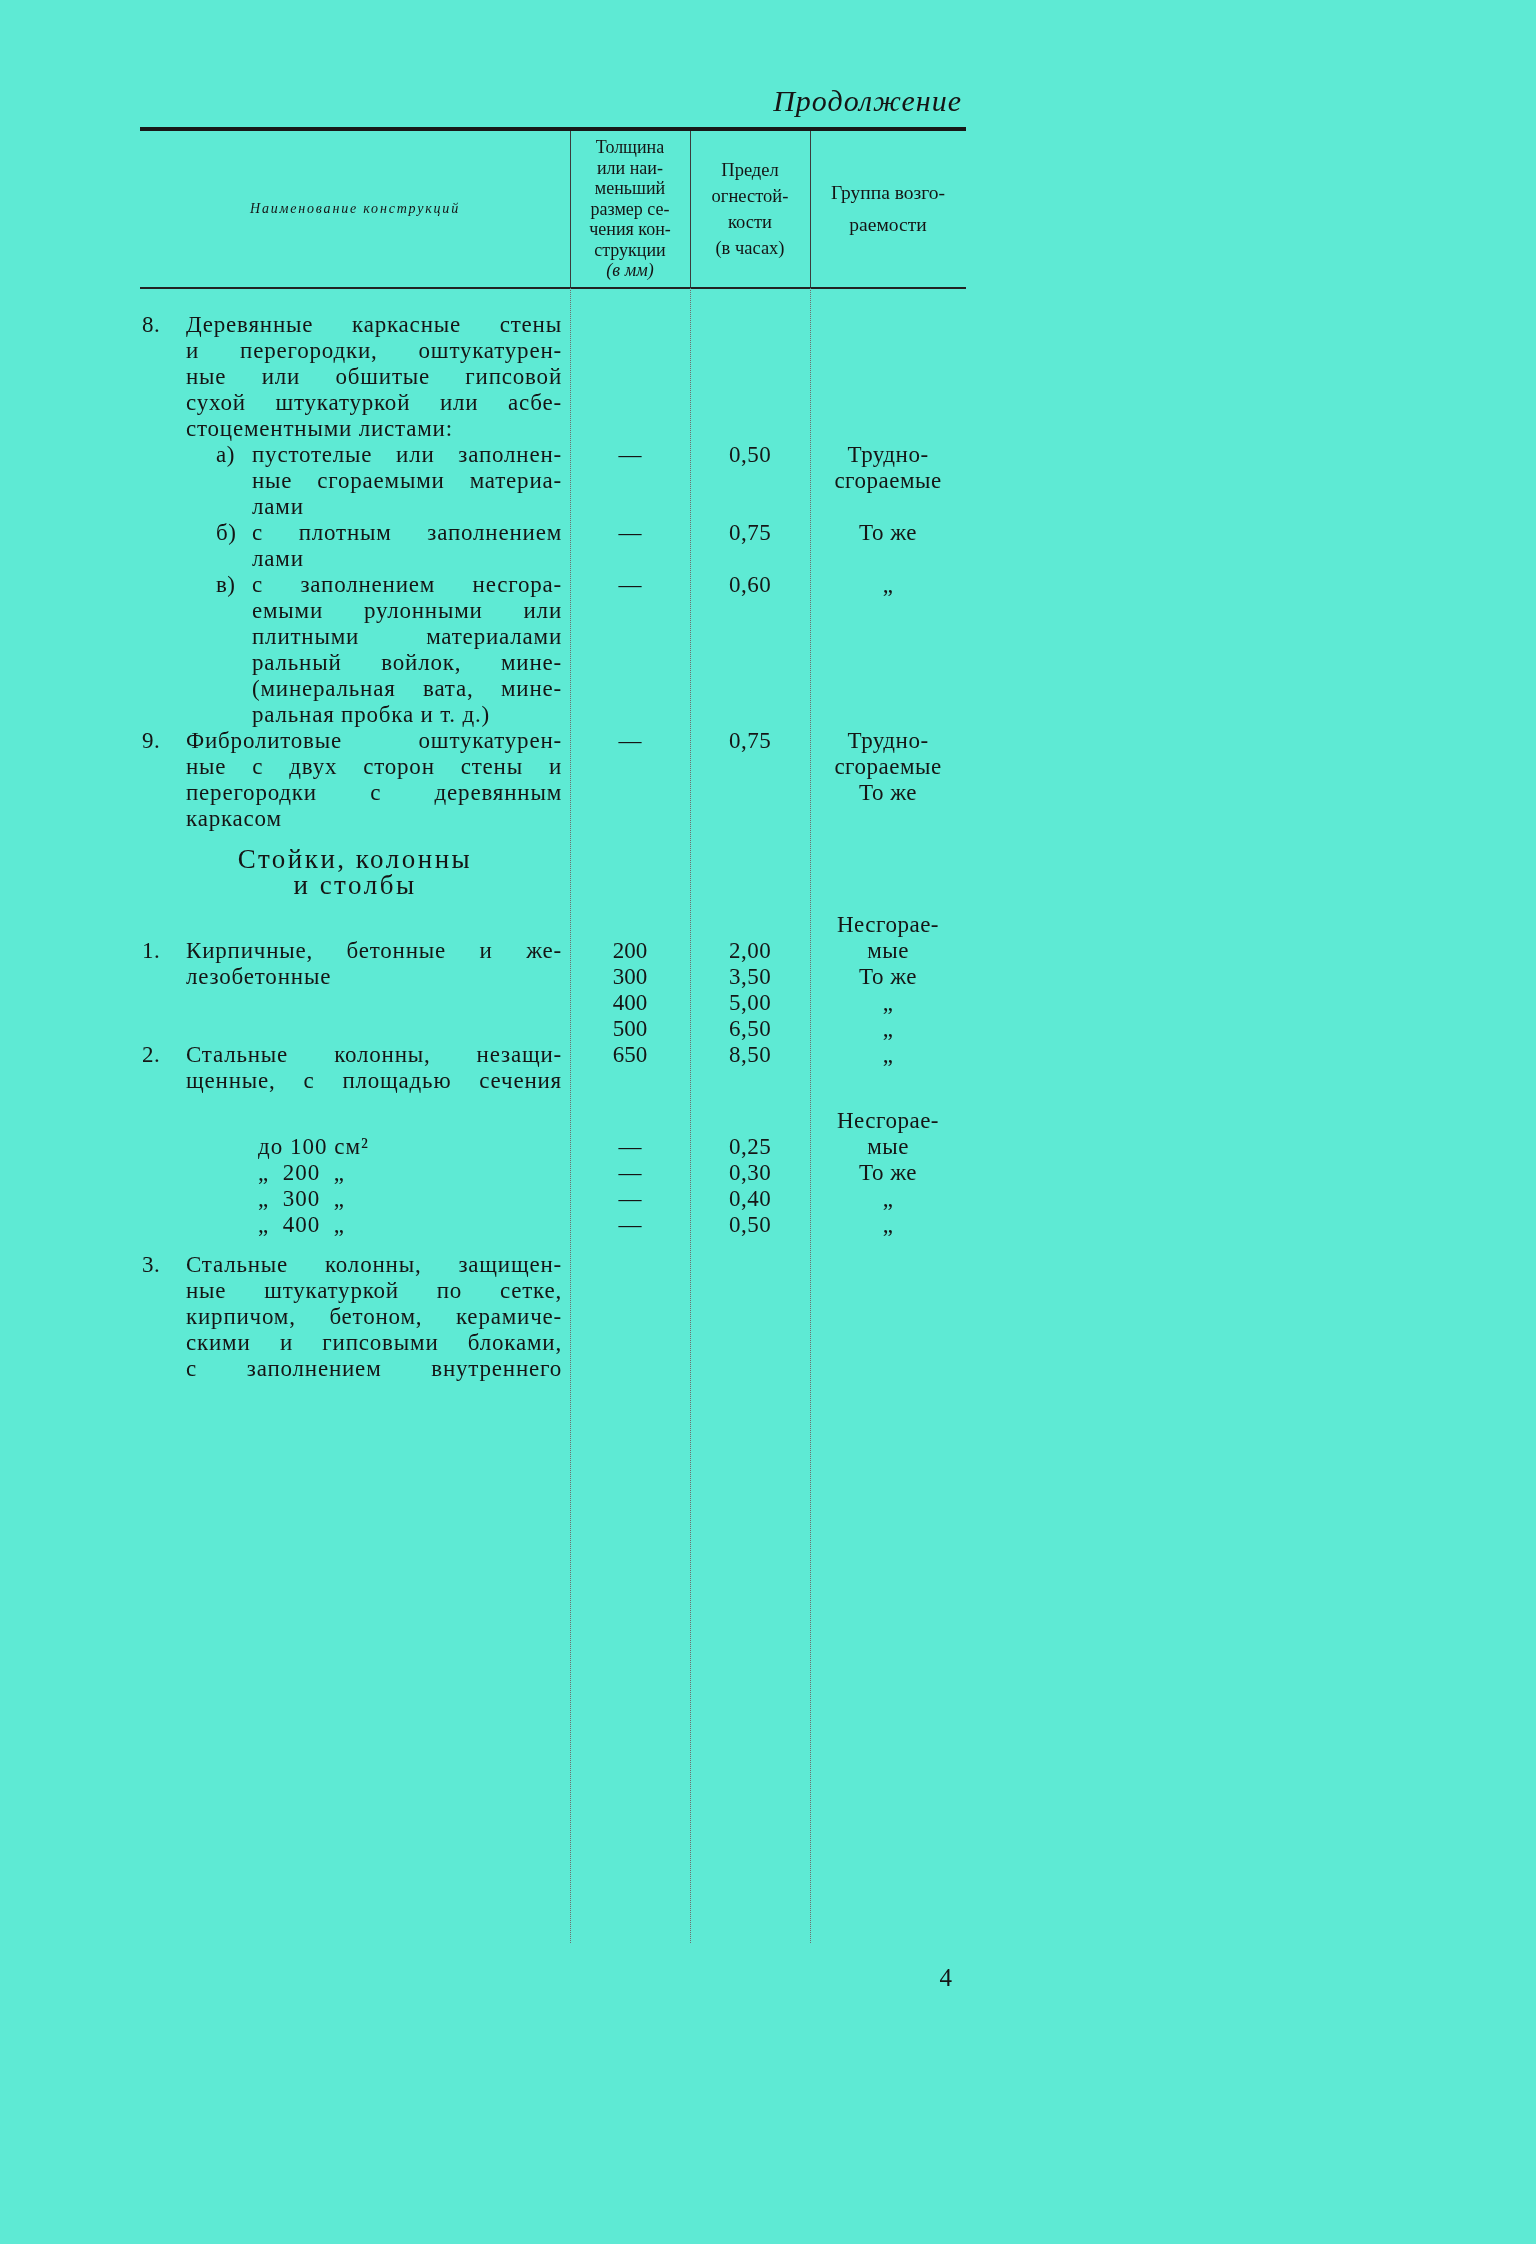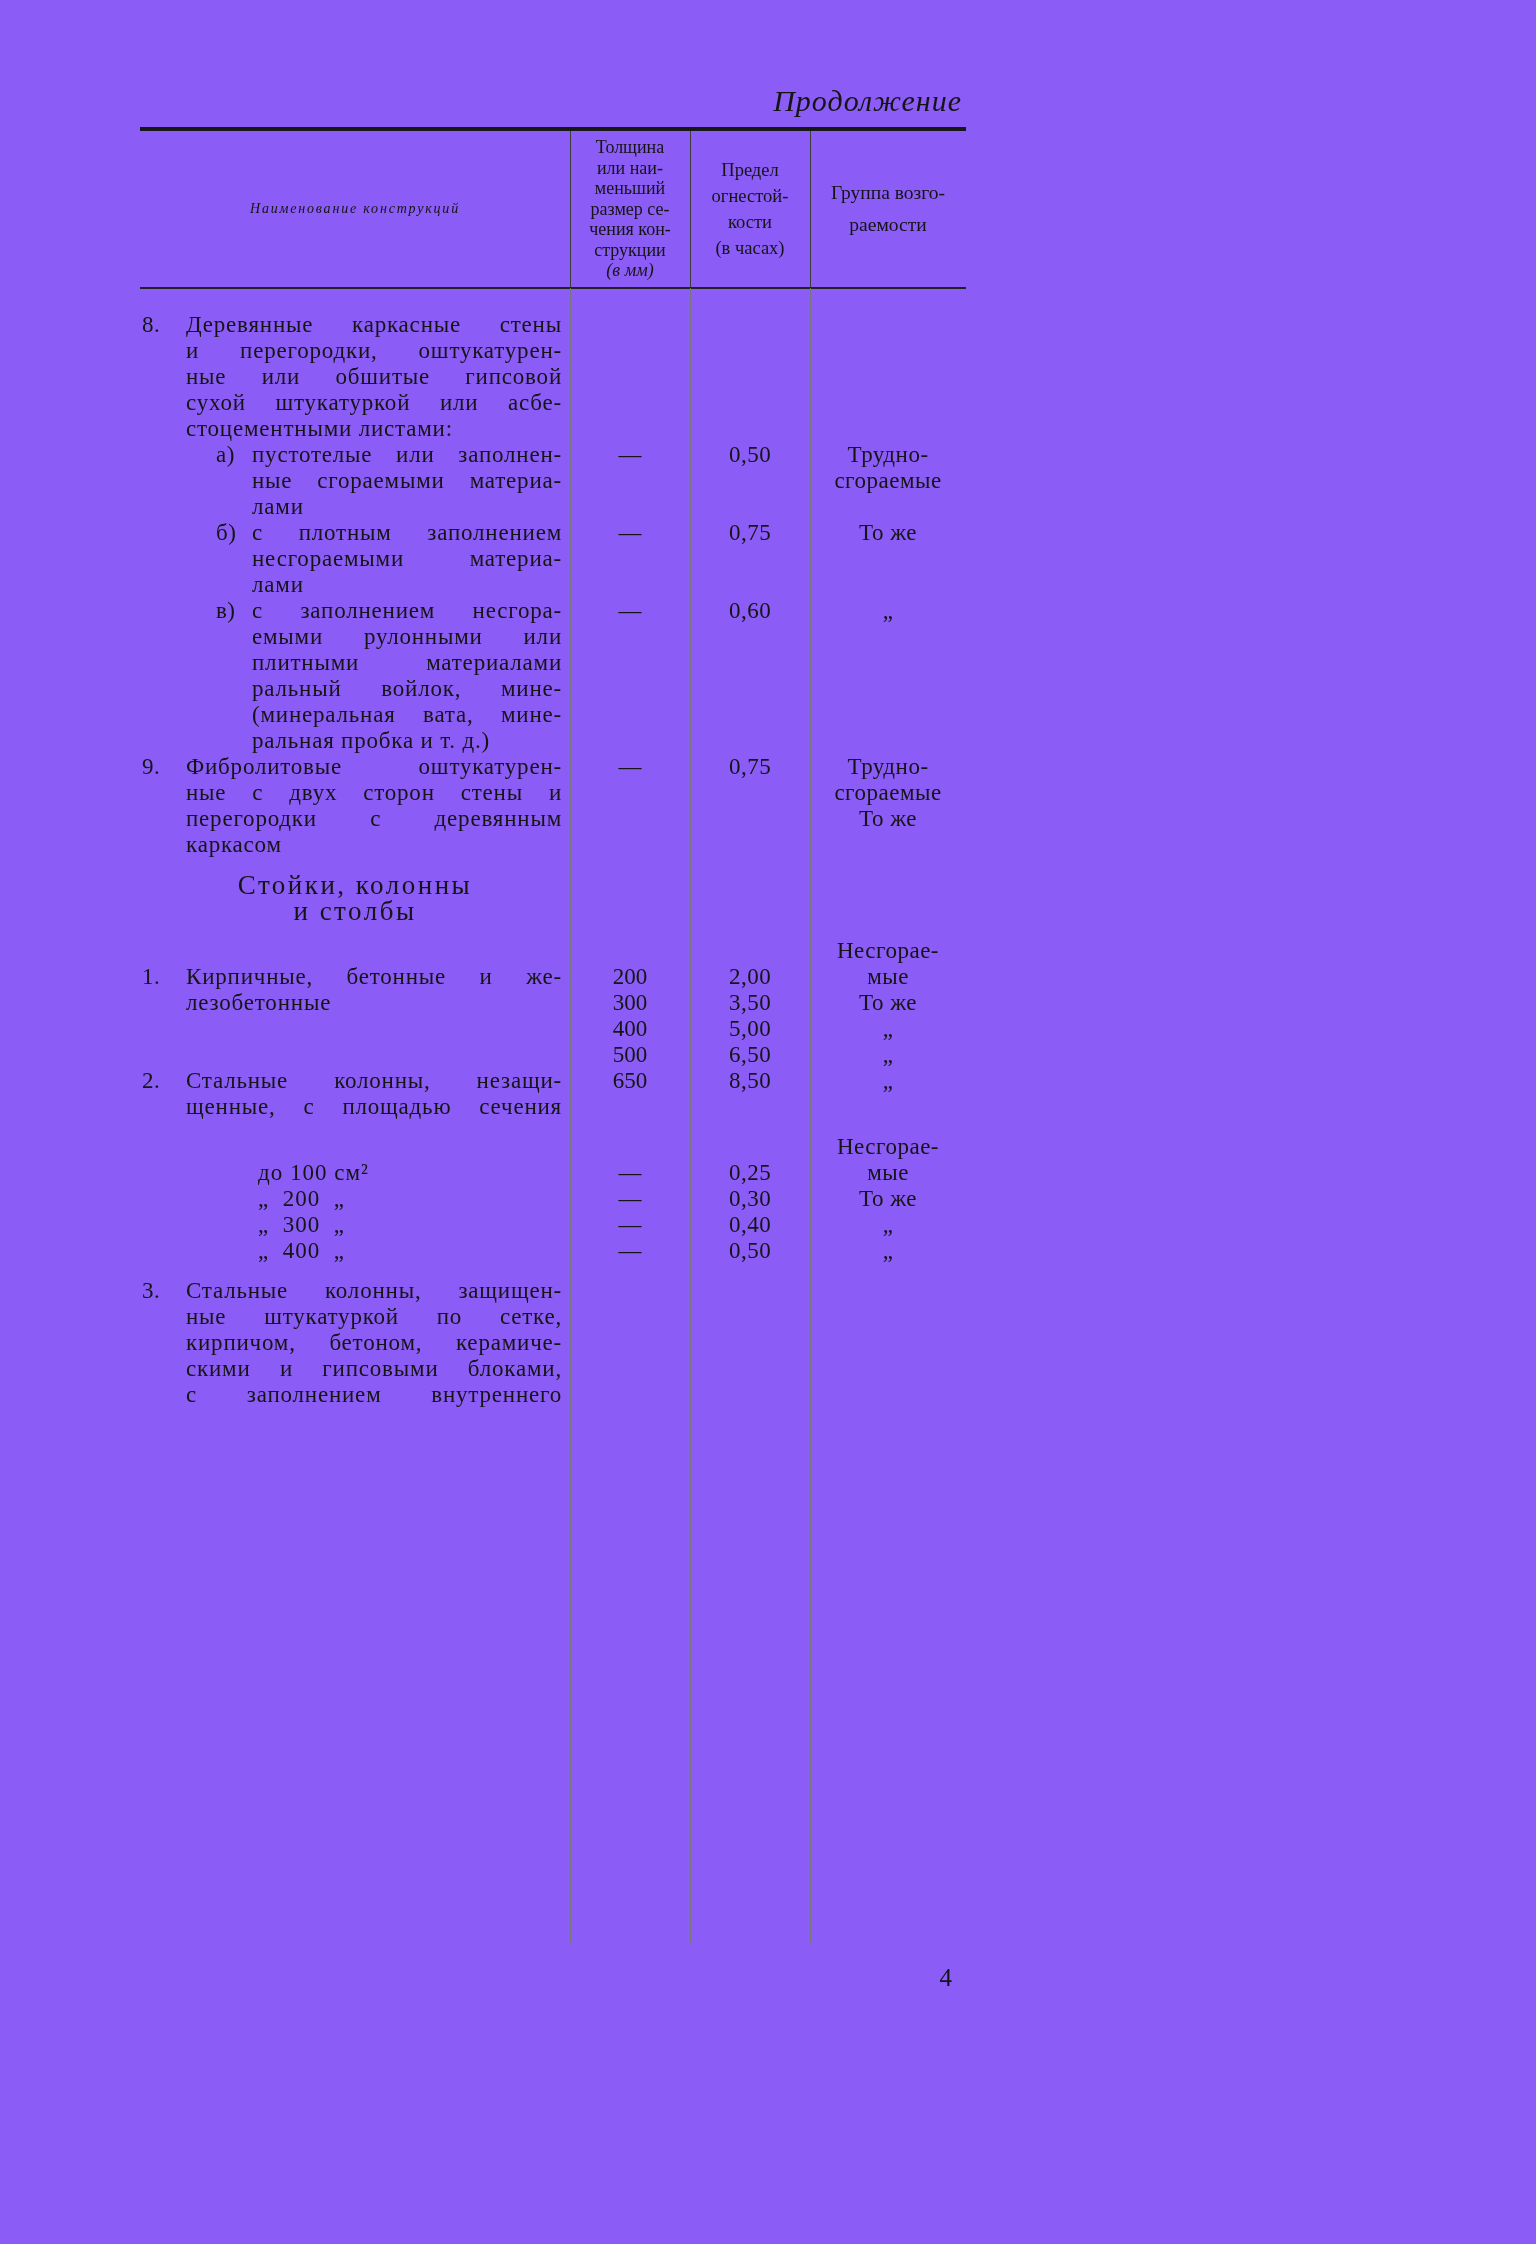--- a/index.html
+++ b/index.html
@@ -1,19 +1,19 @@
 <!DOCTYPE html>
 <html><head>
 <meta charset="utf-8">
 <style>
   * { margin:0; padding:0; box-sizing:border-box; }
   html,body { background:#e9e7e1; }
   .sheet {
     position:relative; width:1536px; height:2244px; margin:0 auto;
-    background:#8b5cf6; color:#151515;
+    background:#5eead4; color:#151515;
     font-family:"Liberation Serif", serif;
     overflow:hidden;
   }
   .cont-label {
     position:absolute; top:84px; left:140px; width:822px;
     text-align:right; font-style:italic; font-size:30px; letter-spacing:1px;
   }
   .table { position:absolute; top:127px; left:140px; width:826px; height:1823px; }
   .top-rule { position:absolute; top:0; left:0; width:100%; height:4px; background:#181818; }
   .header-rule { position:absolute; top:160px; left:0; width:100%; height:2px; background:#222; }
@@ -163,28 +163,20 @@
           <div class="c c1">
             <span class="num p2">б)</span>
             <div class="txt i2 j">с плотным заполнением</div>
           </div>
           <div class="c c2">—</div>
           <div class="c c3">0,75</div>
           <div class="c c4">То же</div>
         </div>
         <div class="r">
           <div class="c c1">
-            <div class="txt i3 j">несгораемыми материа-</div>
-          </div>
-          <div class="c c2"></div>
-          <div class="c c3"></div>
-          <div class="c c4"></div>
-        </div>
-        <div class="r">
-          <div class="c c1">
             <div class="txt i3">лами</div>
           </div>
           <div class="c c2"></div>
           <div class="c c3"></div>
           <div class="c c4"></div>
         </div>
         <div class="r">
           <div class="c c1">
             <span class="num p2">в)</span>
             <div class="txt i2 j">с заполнением несгора-</div>

